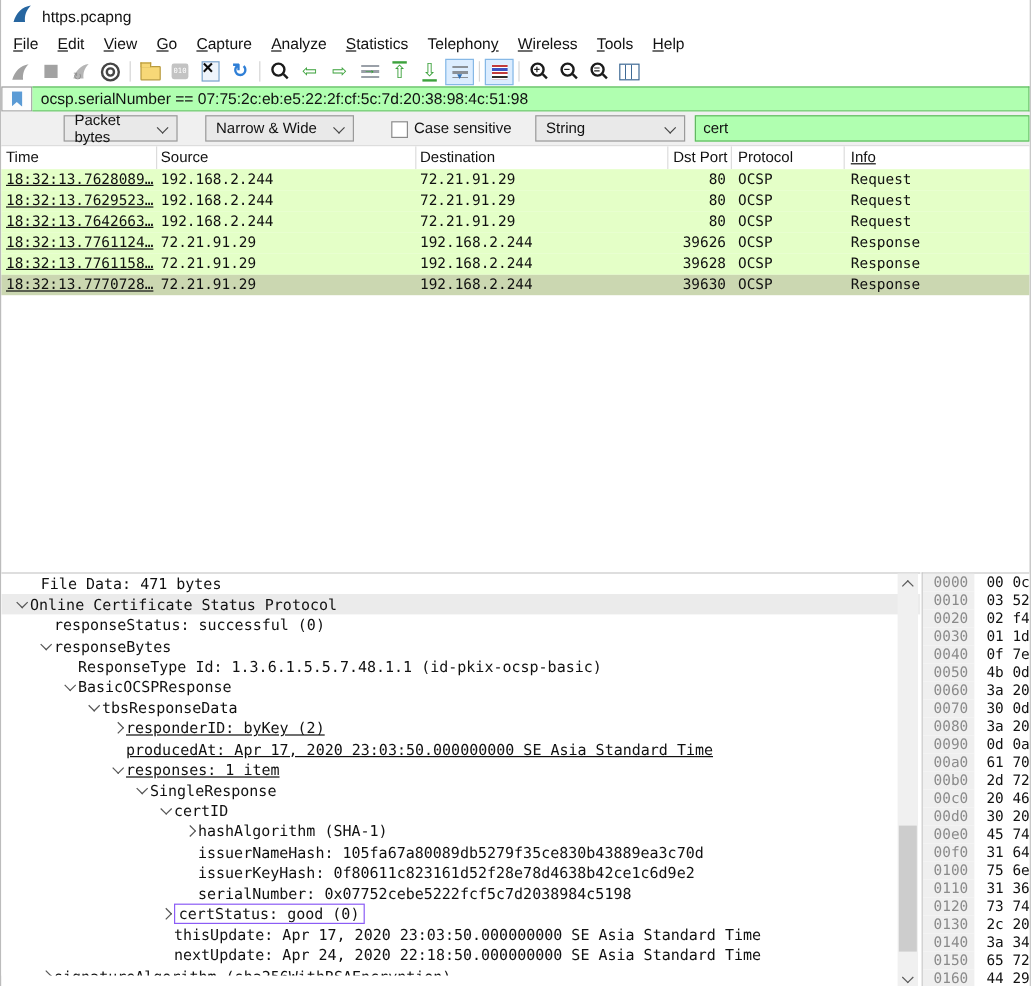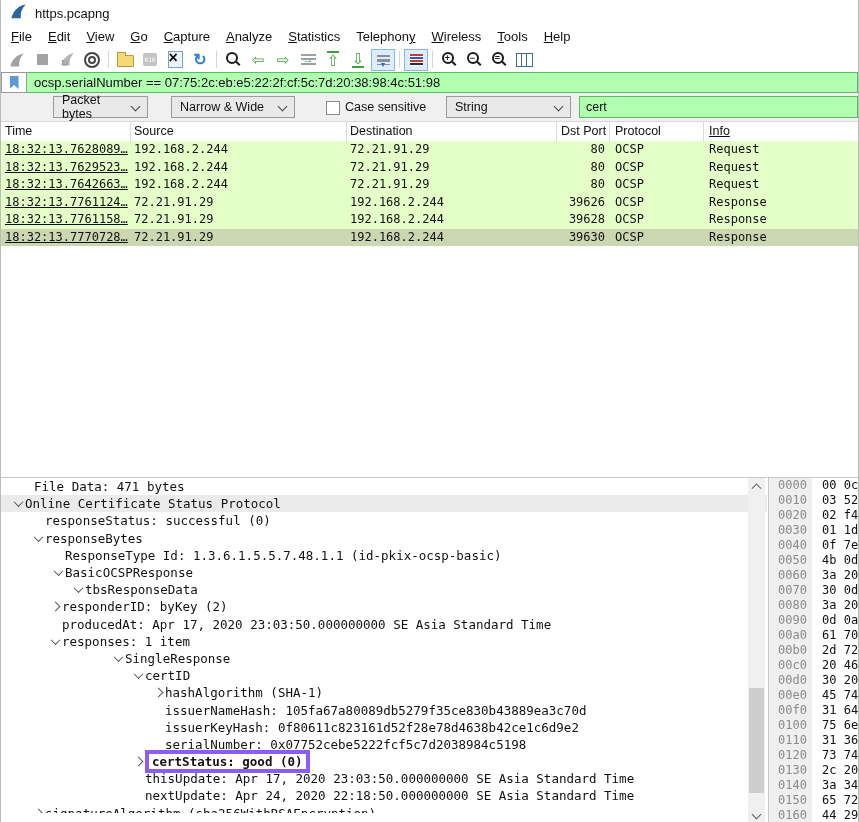--- a/index.html
+++ b/index.html
@@ -68,23 +68,23 @@
   .pc-info{left:708px;}
   
   .detail{position:absolute;top:477px;left:0;width:766px;height:336px;border-top:1px solid #c8c8c8;background:#fff;font-family:"DejaVu Sans Mono",monospace;font-size:12.5px;box-sizing:border-box;overflow:hidden;}
   .trow{height:17.2px;display:flex;align-items:center;white-space:nowrap;box-sizing:border-box;}
   .trow.selected{background:#ebebeb;}
   .exp{width:14px;flex:none;display:flex;align-items:center;justify-content:center;}
   .exp-d,.exp-r{width:6px;height:6px;border-right:1.5px solid #565656;border-bottom:1.5px solid #565656;}
   .exp-d{transform:rotate(45deg) translate(-1px,-1px);}
   .exp-r{transform:rotate(-45deg);}
   .lv0{padding-left:10px;}.lv1{padding-left:30px;}.lv2{padding-left:50px;}.lv3{padding-left:70px;}
-  .lv4{padding-left:47px;}.lv5{padding-left:110px;}.lv6{padding-left:130px;}.lv7{padding-left:150px;}
+  .lv4{padding-left:90px;text-decoration:underline;}.lv5{padding-left:110px;}.lv6{padding-left:130px;}.lv7{padding-left:150px;}
   .lv-file{padding-left:19px;}
-  .redbox{border:4px solid #8b5cf6;padding:0 3px;font-weight:bold;}
+  .redbox{border:1px solid #8b5cf6;padding:0 3px;}
   
   .dscroll{position:absolute;top:478px;left:747px;width:17px;height:344px;background:#f0f0f0;}
   .sbtn{position:absolute;left:0;width:17px;height:15px;display:flex;align-items:center;justify-content:center;}
   .sb-up{top:0;}
   .sb-dn{bottom:0;}
   .sb-chev{width:6px;height:6px;border-right:1.5px solid #5a5a5a;border-bottom:1.5px solid #5a5a5a;}
   .sb-up .sb-chev{transform:rotate(-135deg) translate(-2px,-2px);}
   .sb-dn .sb-chev{transform:rotate(45deg);}
   .sthumb{position:absolute;left:1px;width:15px;top:210px;height:105px;background:#cdcdcd;}
   

